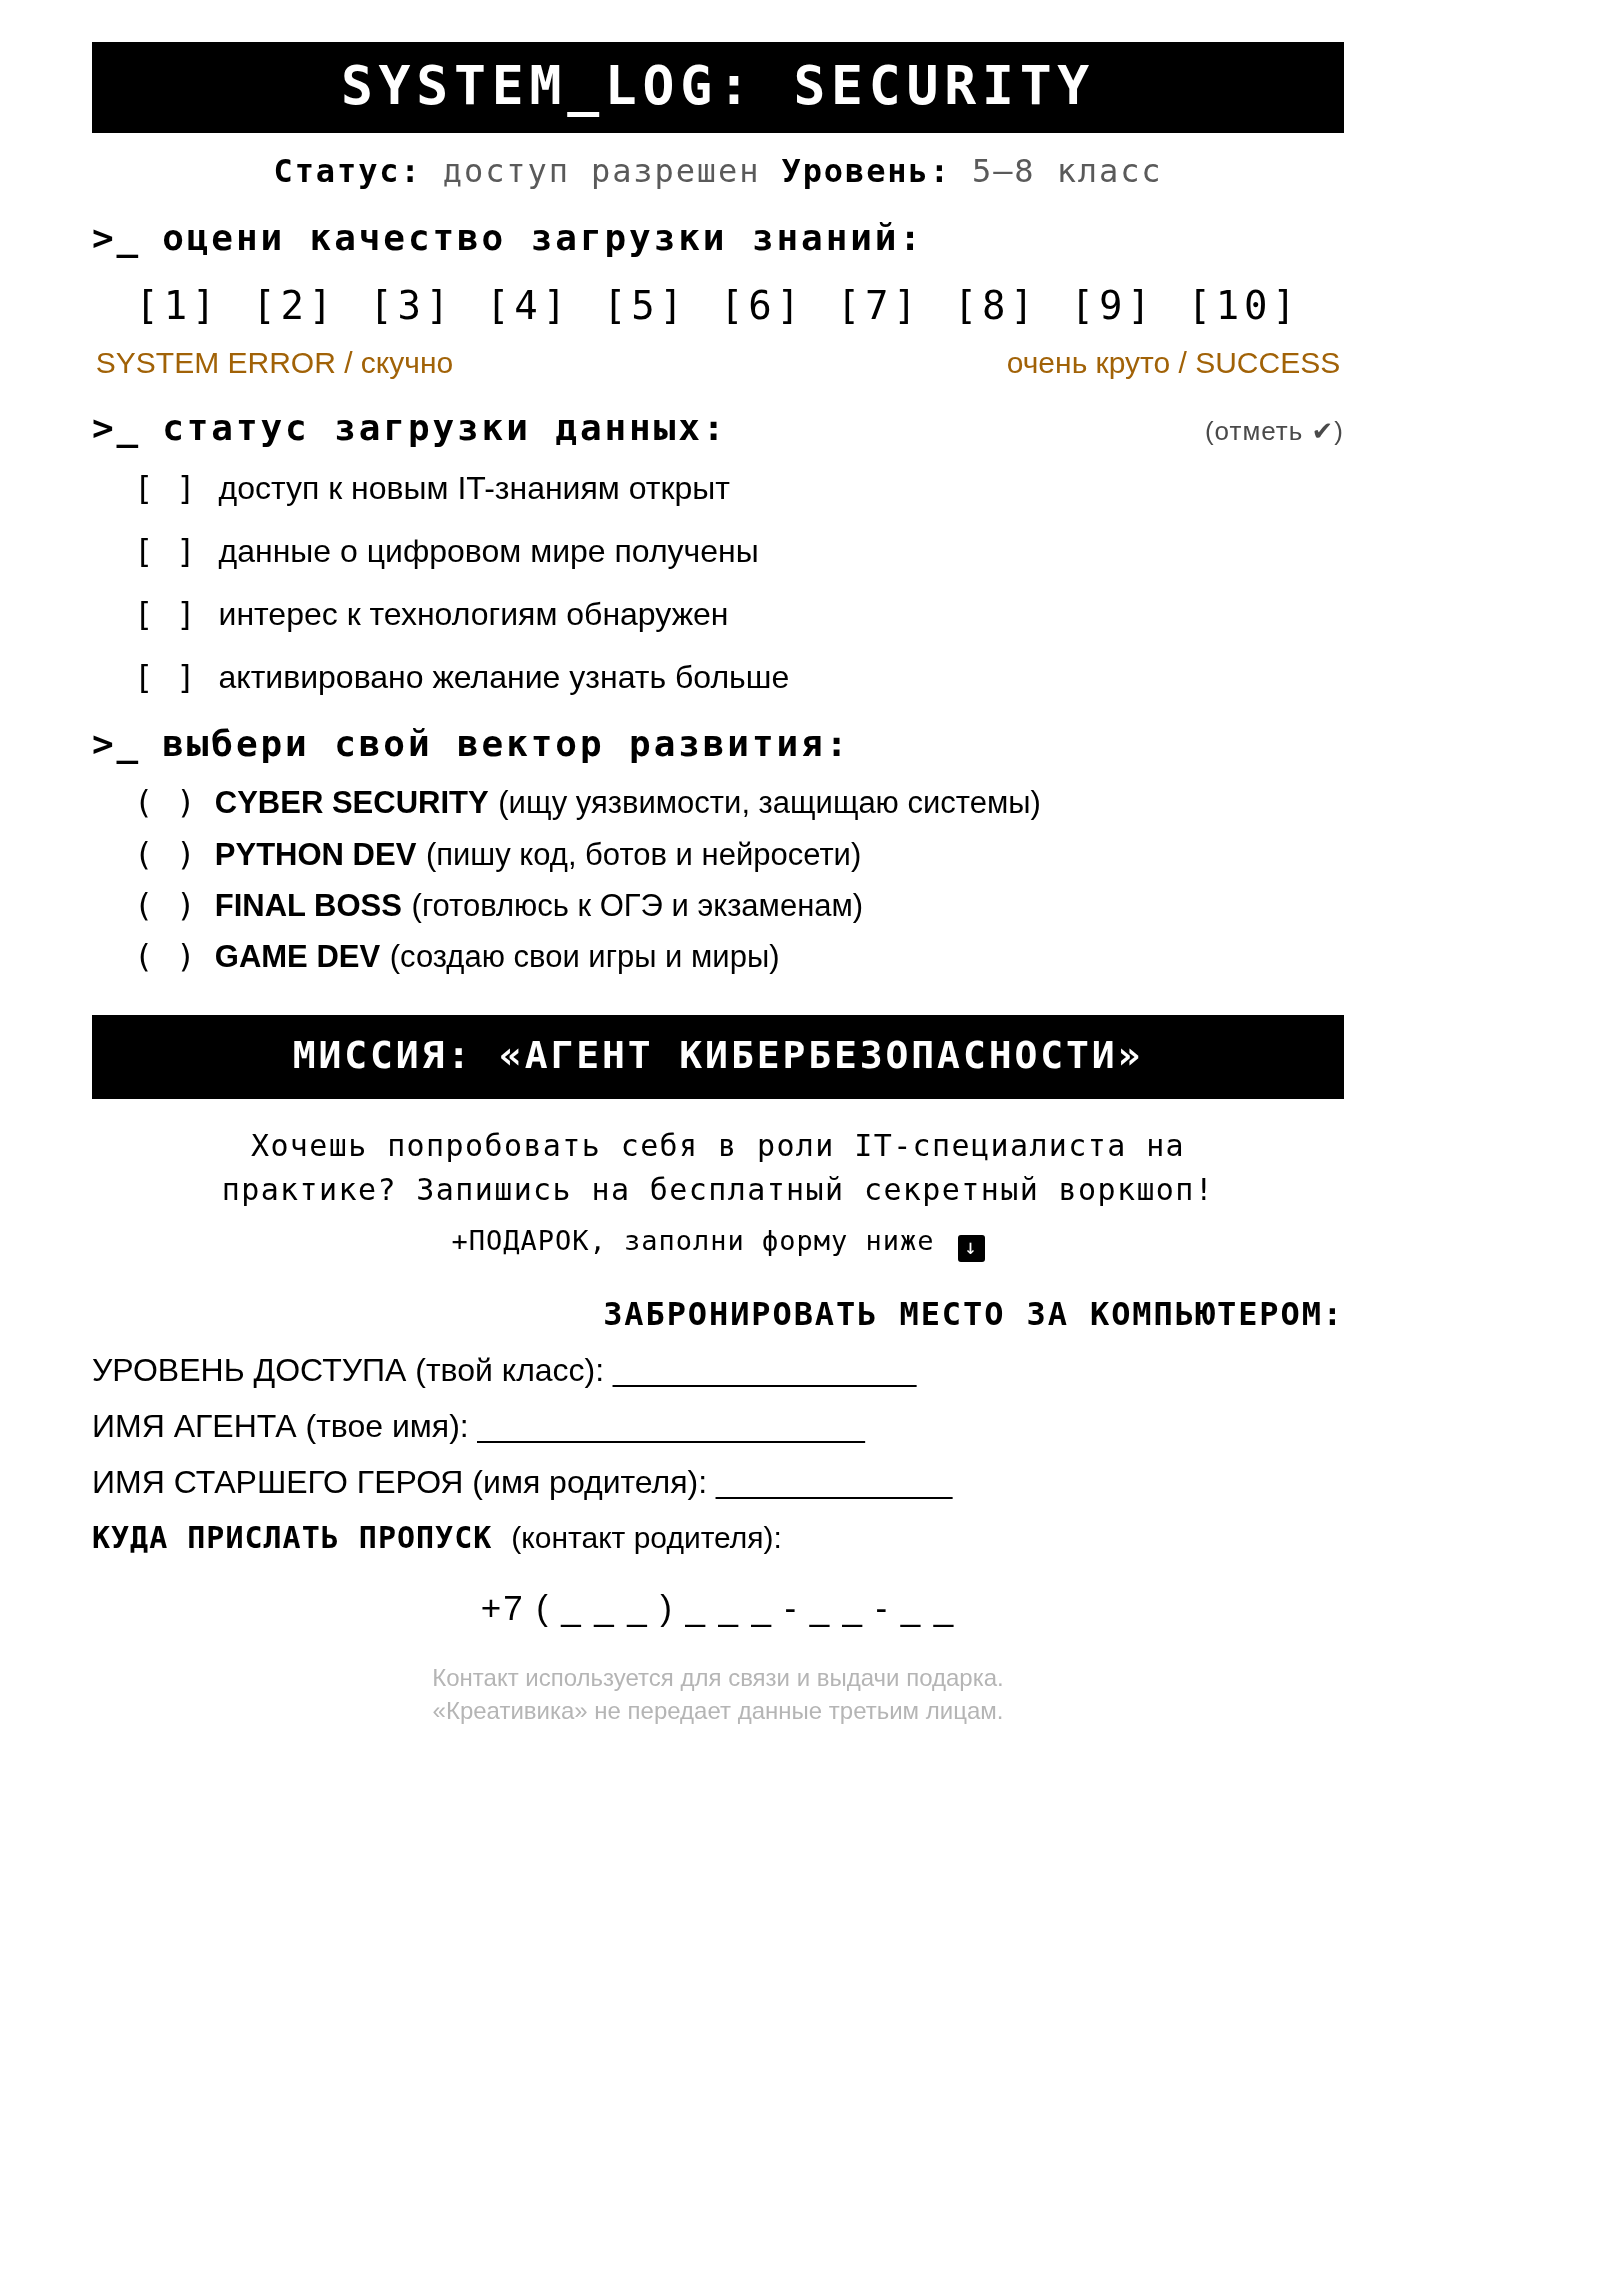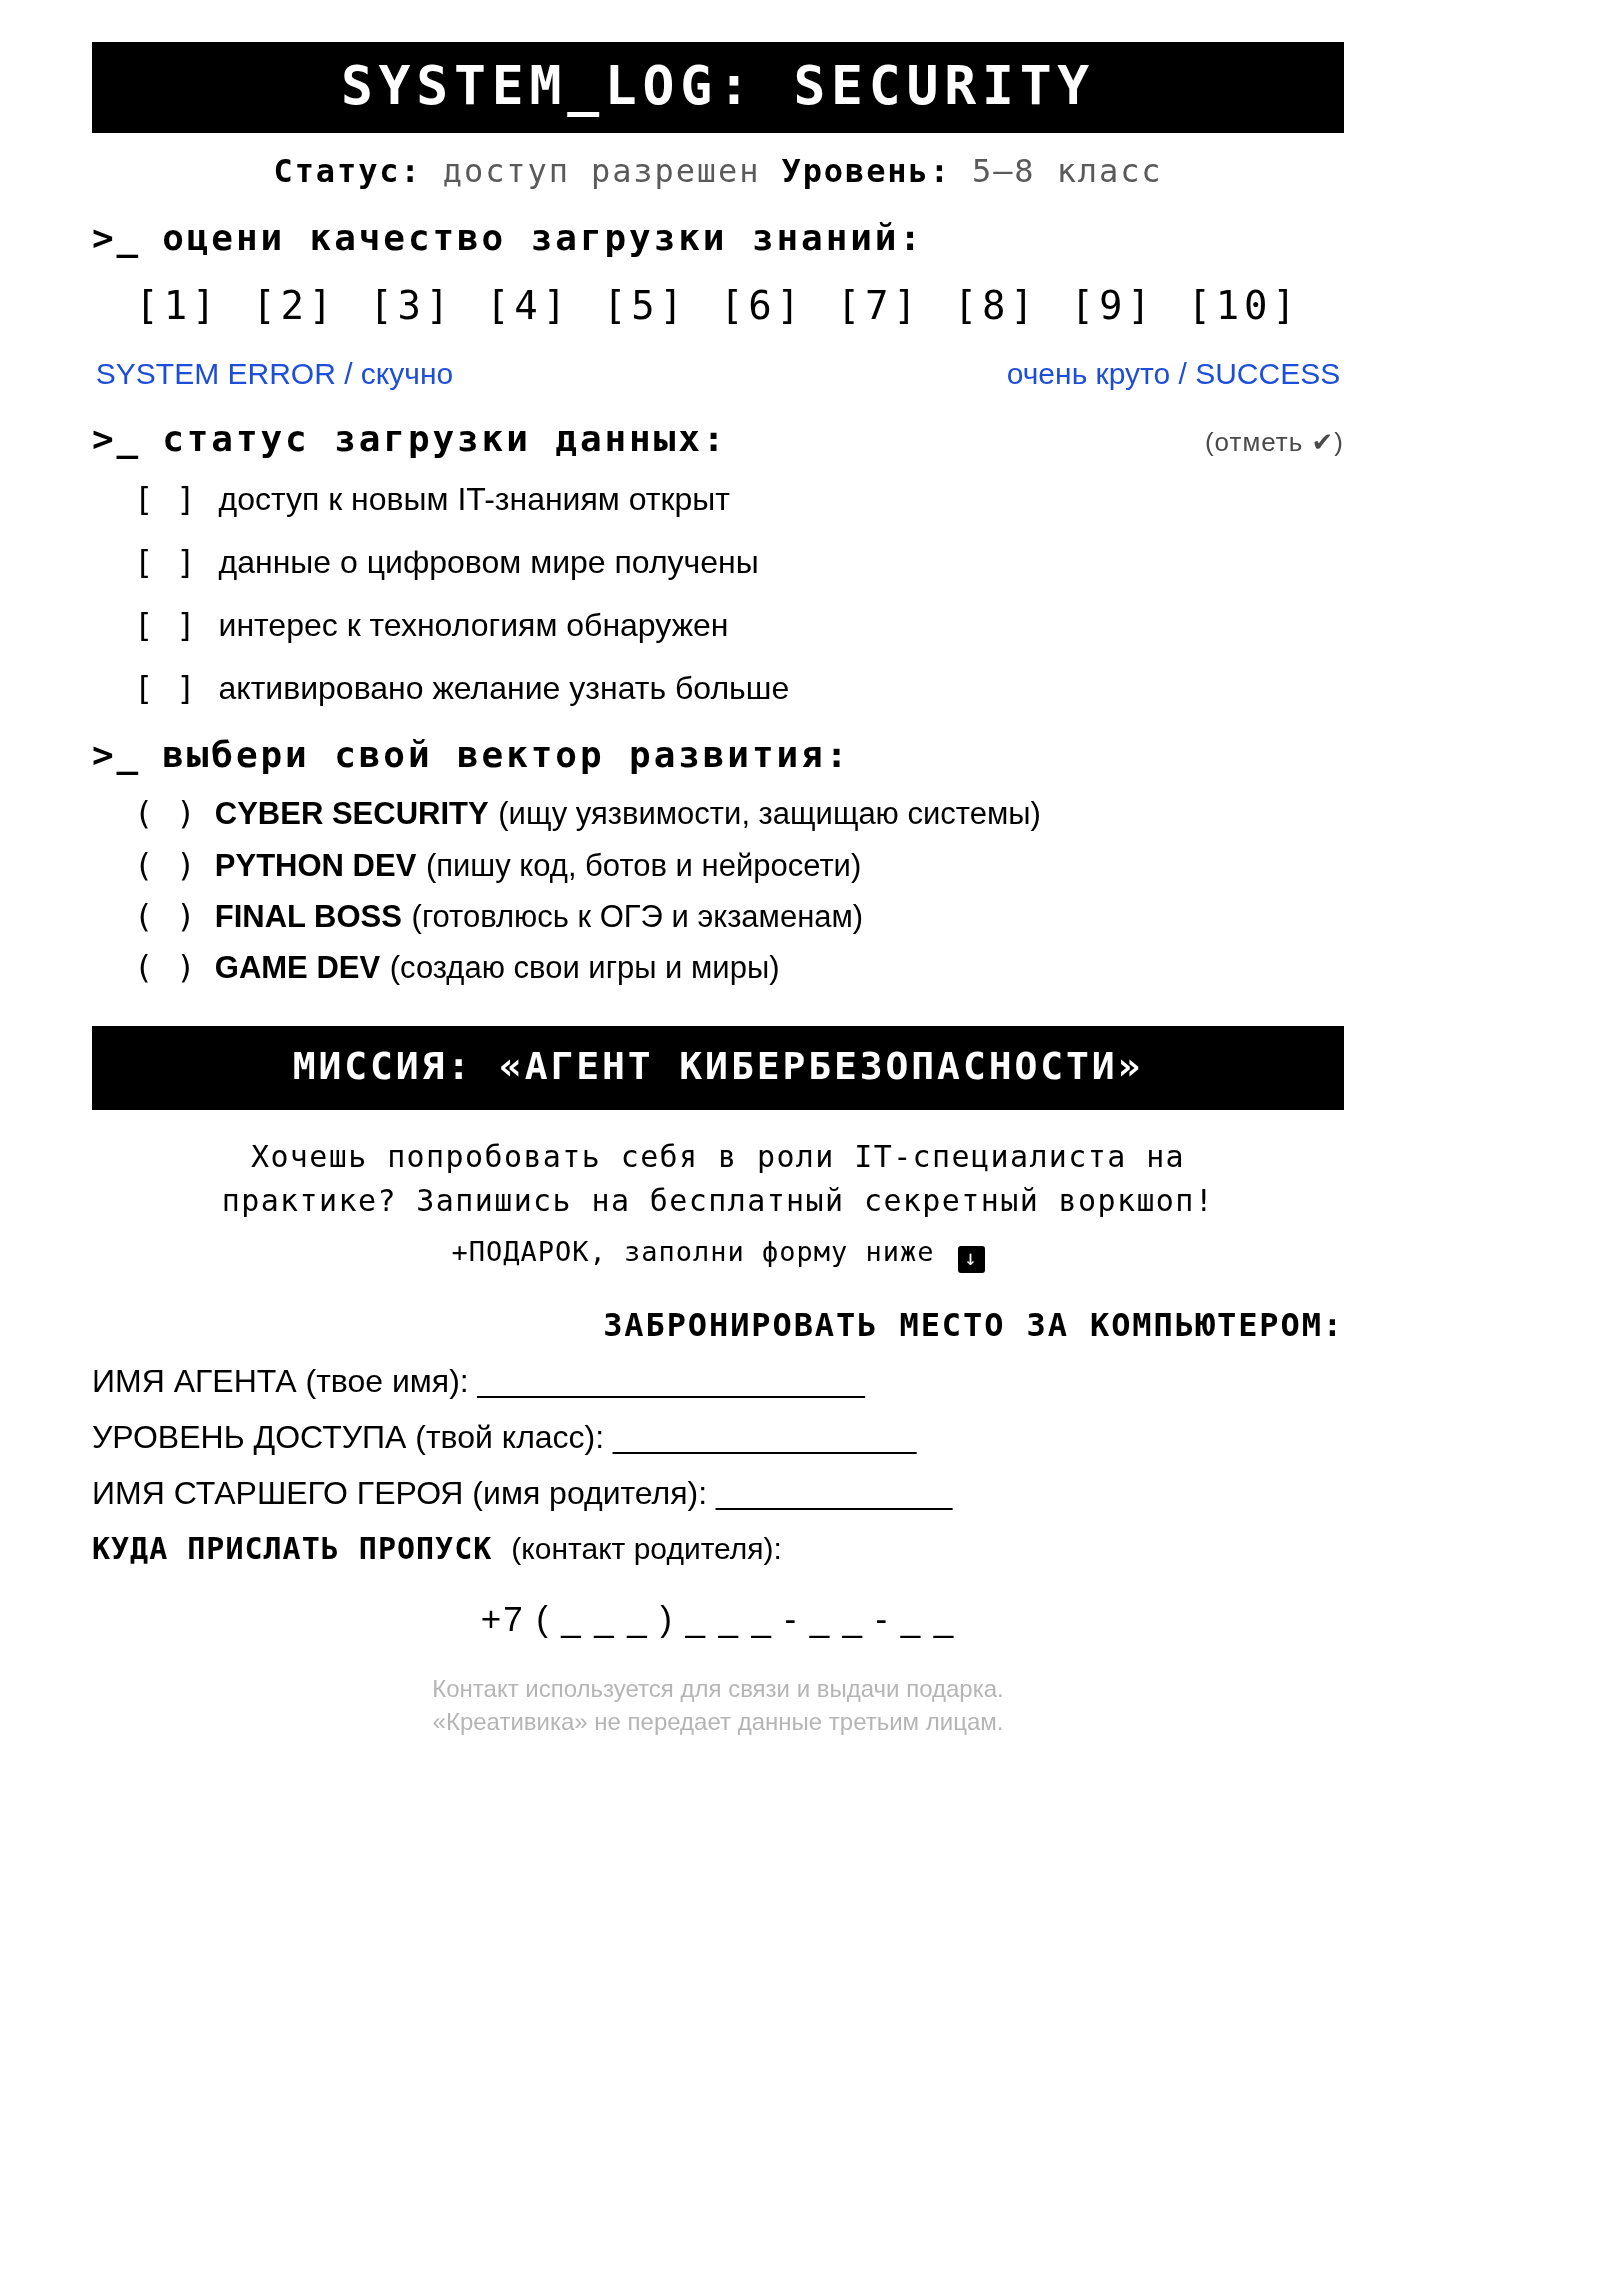--- a/index.html
+++ b/index.html
@@ -85,23 +85,23 @@
     font-family: "DejaVu Sans Mono", "Liberation Mono", monospace;
     font-size: 39px;
     letter-spacing: 4.8px;
     margin-top: 25px;
     white-space: nowrap;
   }
   .scale span { padding: 0 1.9px; }
   .scale-legend {
     display: flex;
     justify-content: space-between;
-    color: #1d4ed8;
+    color: #a16207;
     font-size: 30px;
-    margin-top: 29px;
+    margin-top: 18px;
     padding: 0 3.8px;
   }
 
   
   .check-list { margin-top: 21px; }
   .check-row {
     display: flex;
     align-items: baseline;
     font-size: 32px;
     margin: 0 0 25px 42px;
@@ -305,29 +305,29 @@
     </div>
     <div class="mission-gift">
       <span>+ПОДАРОК, заполни форму ниже</span>
       <span class="arrow-box">↓</span>
     </div>
   </div>
 
   <div class="form-head">ЗАБРОНИРОВАТЬ МЕСТО ЗА КОМПЬЮТЕРОМ:</div>
 
   <div class="form-row">
+    <span class="flabel">УРОВЕНЬ ДОСТУПА</span>
+    <span class="fsub">(твой класс):</span>
+    <span class="fline">__________________</span>
+  </div>
+
+  <div class="form-row">
     <span class="flabel">ИМЯ АГЕНТА</span>
     <span class="fsub">(твое имя):</span>
     <span class="fline">_______________________</span>
-  </div>
-
-  <div class="form-row">
-    <span class="flabel">УРОВЕНЬ ДОСТУПА</span>
-    <span class="fsub">(твой класс):</span>
-    <span class="fline">__________________</span>
   </div>
 
   <div class="form-row">
     <span class="flabel">ИМЯ СТАРШЕГО ГЕРОЯ</span>
     <span class="fsub">(имя родителя):</span>
     <span class="fline">______________</span>
   </div>
 
   <div class="form-row bold-row">
     <span class="flabel">КУДА ПРИСЛАТЬ ПРОПУСК</span>

